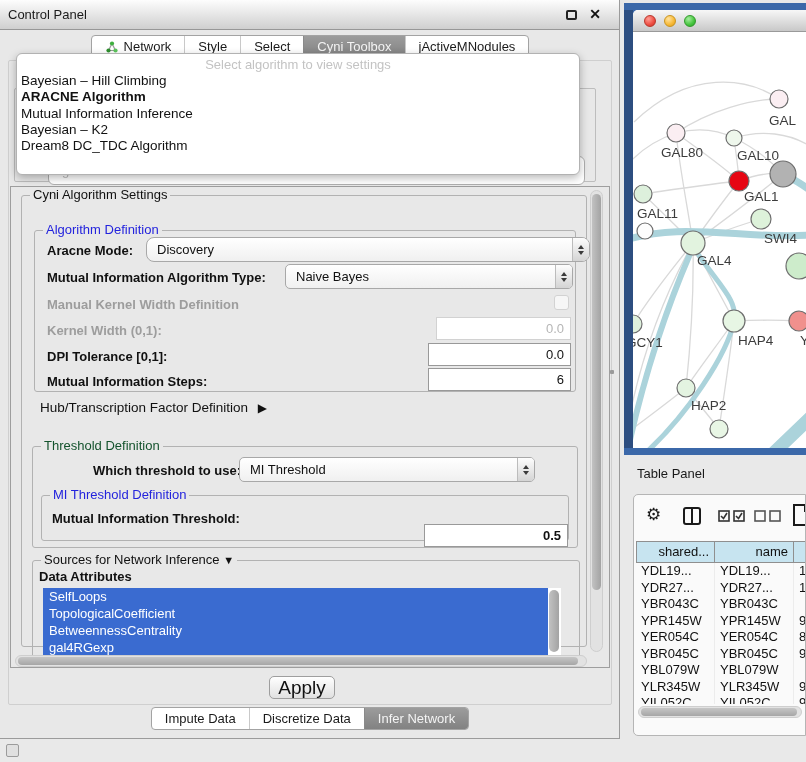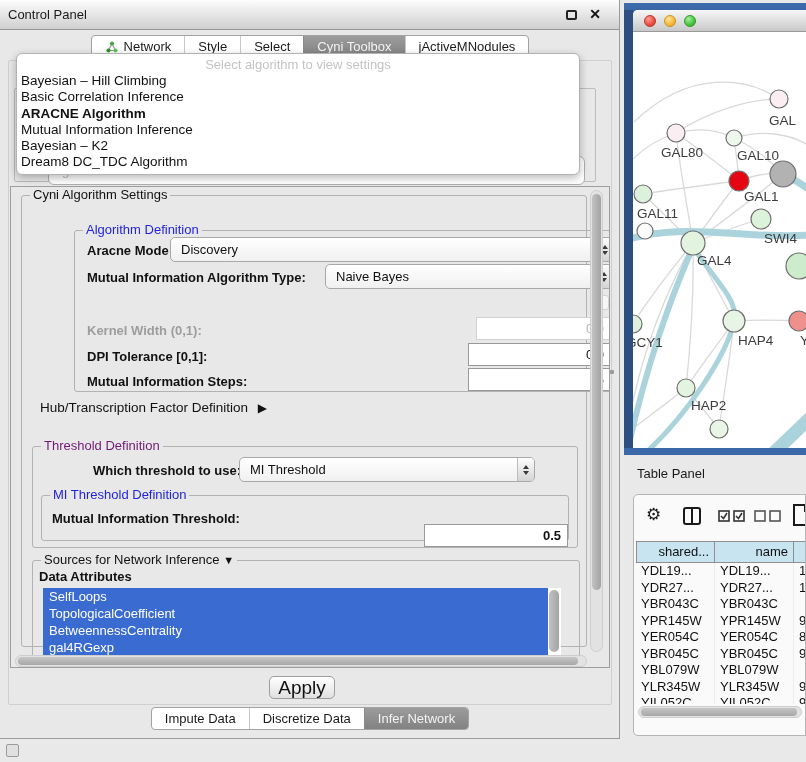--- a/index.html
+++ b/index.html
@@ -47,21 +47,21 @@
   .popup-placeholder { height:16px; line-height:16px; text-align:center; color:#c3c3c3; }
   .popup-item { height:16.3px; line-height:16.3px; padding-left:4px; font-size:13.5px; white-space:nowrap; }
   .popup-item.bold { font-weight:bold; }
 
   
   .settings { position:absolute; left:10px; top:186px; width:600px; height:482px; background:#e8e8e8;
         border:1px solid #9e9e9e; overflow:hidden; }
   .groupbox { position:absolute; border:1px solid #b2b2b2; border-radius:3px; }
   .legend { position:absolute; top:-9px; left:8px; background:#e8e8e8; padding:0 3px; white-space:nowrap; }
   .blue  { color:#2323dd; }
-  .green { color:#701a75; }
+  .green { color:#14532d; }
   .blabel { font-weight:bold; white-space:nowrap; position:absolute; }
   .dlabel { font-weight:bold; color:#9d9d9d; white-space:nowrap; position:absolute; }
   .nlabel { white-space:nowrap; position:absolute;text-align:center; }
 
   .combo { position:absolute; display:flex; align-items:stretch; background:linear-gradient(#ffffff,#f0f0f0);
         border:1px solid #a8a8a8; border-radius:5px; height:25px; overflow:hidden; }
   .combo .val { flex:1; padding-left:10px; line-height:23px; white-space:nowrap; }
   .stepper { width:17px; display:flex; flex-direction:column; align-items:center; justify-content:center;
         gap:2px; background:linear-gradient(#fdfdfd,#d4d4d4); border-left:1px solid #bcbcbc; }
   .tri-up   { width:0; height:0; border-left:3.5px solid transparent; border-right:3.5px solid transparent;
@@ -158,53 +158,53 @@
       <span class="tri-up"></span>
       <span class="tri-down"></span>
     </div>
     <div class="bg-combo">
       <span>gal-filtered sif default node</span>
     </div>
 
     <div class="popup">
       <div class="popup-placeholder">Select algorithm to view settings</div>
       <div class="popup-item">Bayesian – Hill Climbing</div>
-      <div class="popup-item">Basic Correlation Inference</div>
       <div class="popup-item bold">ARACNE Algorithm</div>
       <div class="popup-item">Mutual Information Inference</div>
       <div class="popup-item">Bayesian – K2</div>
       <div class="popup-item">Dream8 DC_TDC Algorithm</div>
     </div>
 
     <div class="settings">
 
       <div class="groupbox" style="left:10px; top:8px; width:566px; height:452px;">
         <span class="legend">Cyni Algorithm Settings</span>
 
-        <div class="groupbox" style="left:12px; top:34px; width:542px; height:162px;margin-left:40px;">
+        <div class="groupbox" style="left:12px; top:34px; width:542px; height:162px;">
           <span class="legend blue">Algorithm Definition</span>
 
           <span class="blabel" style="left:12px; top:12px;">Aracne Mode:</span>
-          <div class="combo" style="left:95px; top:6px; width:444px;">
+          <div class="combo" style="left:111px; top:6px; width:444px;border-radius:8px;">
             <span class="val">Discovery</span>
             <span class="stepper">
                 <span class="tri-up"></span>
                 <span class="tri-down"></span>
               </span>
           </div>
 
           <span class="blabel" style="left:12px; top:39px;">Mutual Information Algorithm Type:</span>
           <div class="combo" style="left:250px; top:33px; width:288px;">
             <span class="val">Naive Bayes</span>
             <span class="stepper">
                 <span class="tri-up"></span>
                 <span class="tri-down"></span>
               </span>
           </div>
 
+          <span class="dlabel" style="left:12px; top:66px;">Manual Kernel Width Definition</span>
           <span class="checkbox-dis" style="left:519px; top:64px;"></span>
 
           <span class="dlabel" style="left:12px; top:92px;">Kernel Width (0,1):</span>
           <div class="tfield disabled" style="left:401px; top:86px; width:135px;">0.0</div>
 
           <span class="blabel" style="left:12px; top:118px;">DPI Tolerance [0,1]:</span>
           <div class="tfield" style="left:393px; top:112px; width:143px;">0.0</div>
 
           <span class="blabel" style="left:12px; top:143px;">Mutual Information Steps:</span>
           <div class="tfield" style="left:393px; top:137px; width:143px;">6</div>

